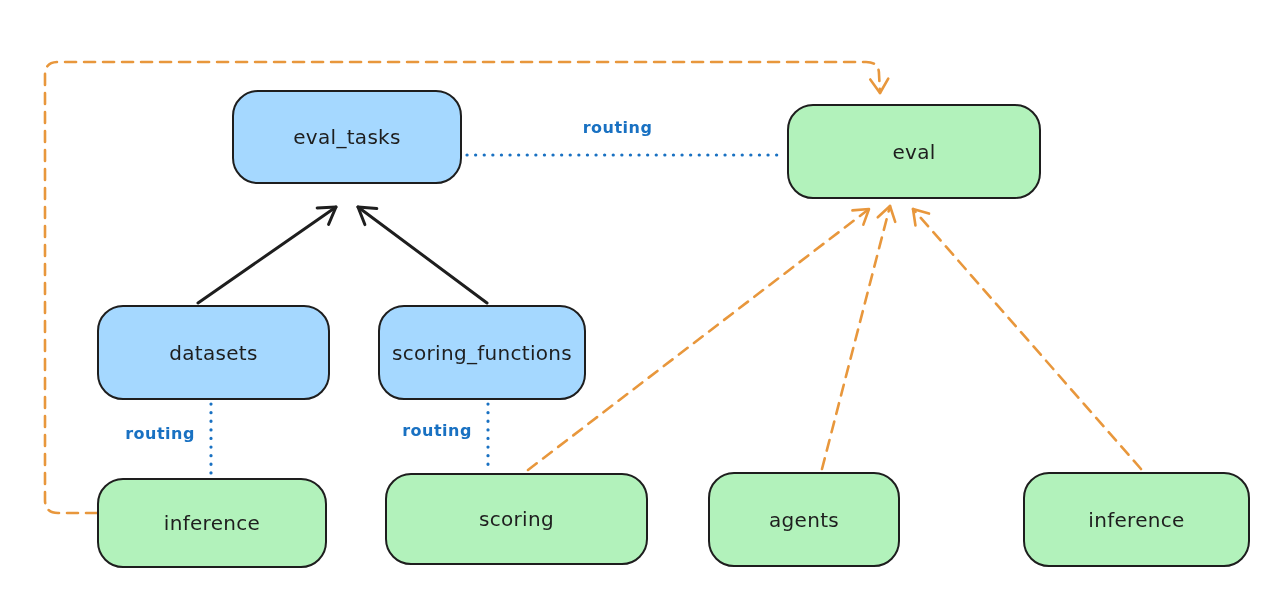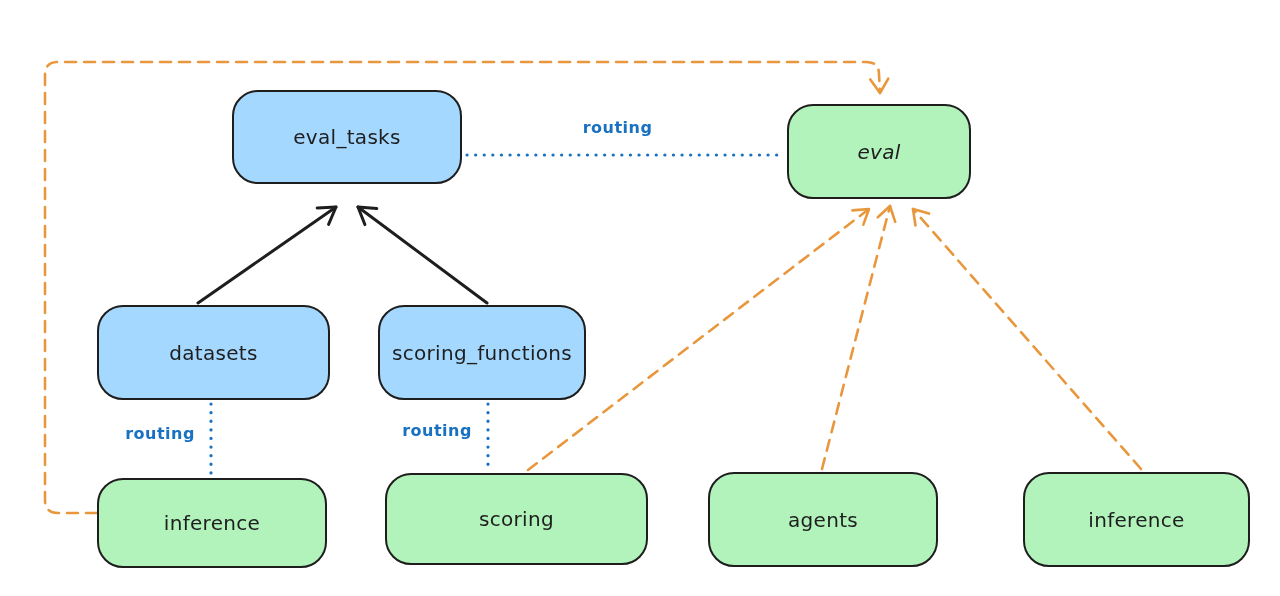--- a/index.html
+++ b/index.html
@@ -27,26 +27,26 @@
     justify-content: center;
     color: #1e1e1e;
     font-size: 20px;
     letter-spacing: 0.3px;
   }
   .node.blue  { background: #a5d8ff; }
   .node.green { background: #b2f2bb; }
 
   
   #n-eval-tasks        { left: 232px; top: 90px; width: 230px; height: 94px; }
-  #n-eval              { left: 787px; top: 104px; width: 184px; height: 95px; font-style: italic; }
+  #n-eval              { left: 787px; top: 104px; width: 254px; height: 95px; }
   #n-datasets          { left:  97px; top: 305px; width: 233px; height: 95px; }
   #n-scoring-functions { left: 378px; top: 305px; width: 208px; height: 95px; }
   #n-datasetio         { left:  97px; top: 478px; width: 230px; height: 90px; }
   #n-scoring           { left: 385px; top: 473px; width: 263px; height: 92px; }
-  #n-agents            { left: 708px; top: 472px; width: 230px; height: 95px; }
+  #n-agents            { left: 708px; top: 472px; width: 192px; height: 95px; }
   #n-inference         { left: 1023px; top: 472px; width: 227px; height: 95px; }
 
   .edge-label {
     position: absolute;
     color: #1971c2;
     font-size: 16px;
     font-weight: bold;
     letter-spacing: 0.5px;
     text-align: center;
   }

